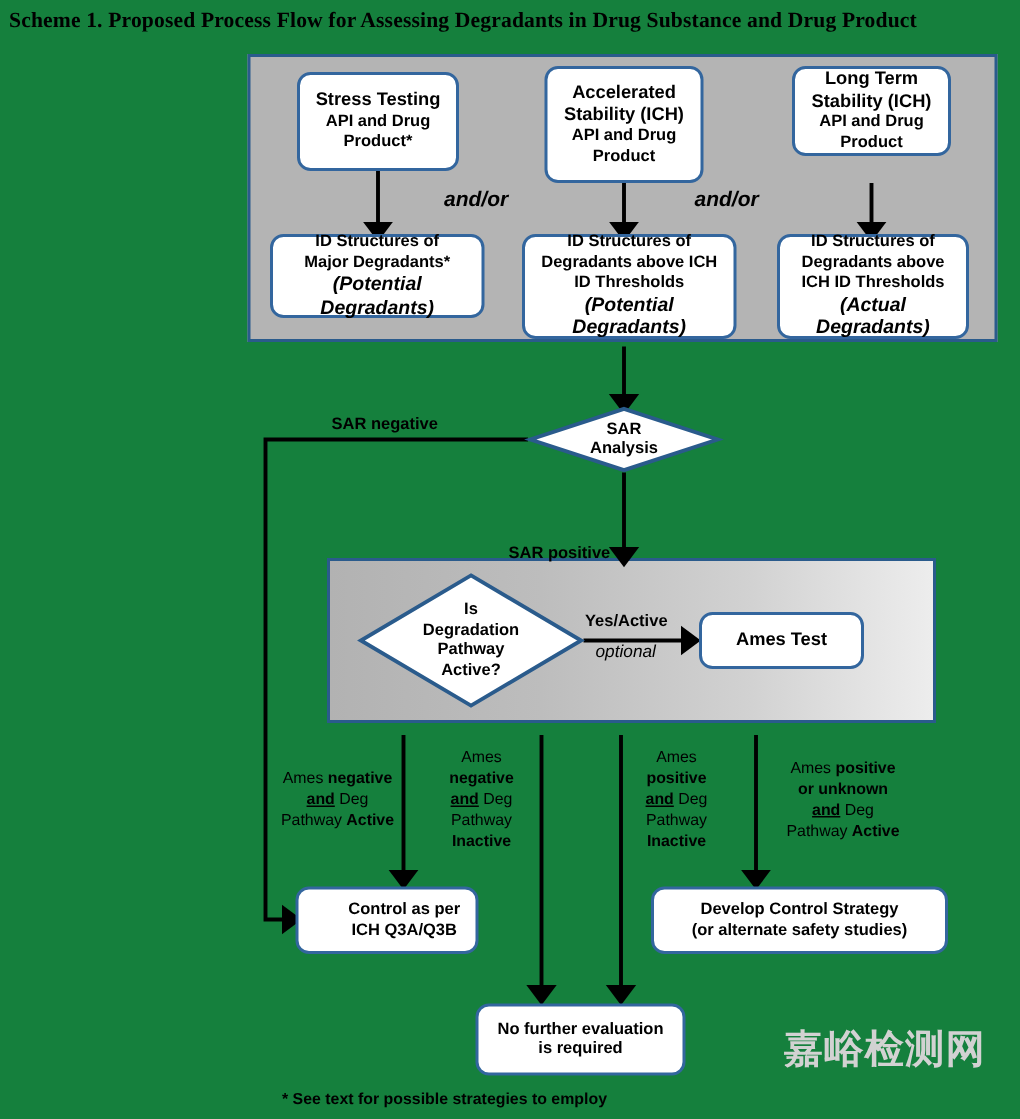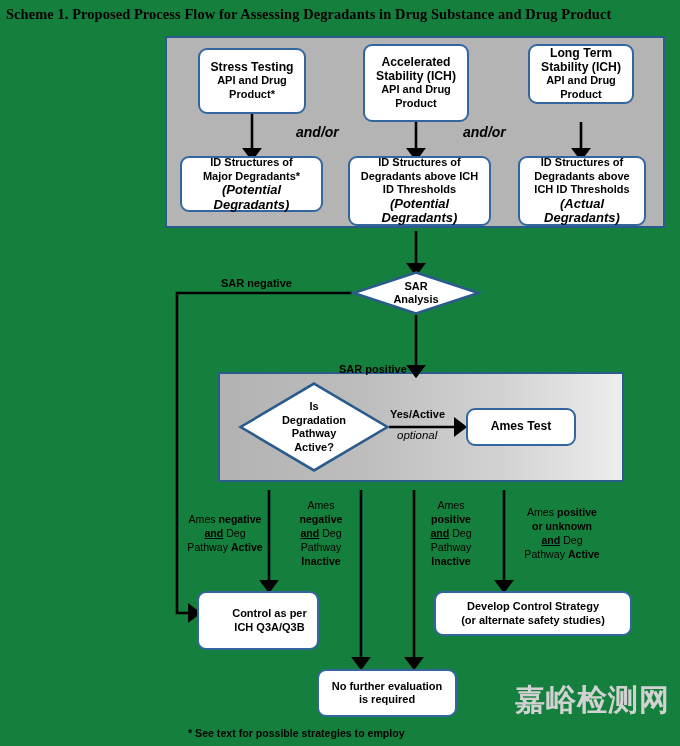--- a/index.html
+++ b/index.html
@@ -156,21 +156,21 @@
     position: absolute;
     left: 515px;
     top: 684px;
     width: 150px;
     text-align: center;
     color: #d2d2d2;
     user-select: none;
   }
   .watermark .cn {
     font-family: "DejaVu Sans", sans-serif;
-    font-size: 30px;
+    font-size: 26px;
     font-weight: bold;
     letter-spacing: 1px;
     line-height: 32px;
     white-space: nowrap;
   }
   .watermark .en {
     font-family: "Liberation Serif", serif;
     font-style: italic;
     font-size: 16px;
     line-height: 18px;
@@ -318,21 +318,21 @@
   <div class="branch" style="left:290px; top:498px; width:62px;">
     Ames<br><b>negative</b><br><u>and</u> Deg<br>Pathway<br><b>Inactive</b>
   </div>
   <div class="branch" style="left:420px; top:498px; width:62px;">
     Ames<br><b>positive</b><br><u>and</u> Deg<br>Pathway<br><b>Inactive</b>
   </div>
   <div class="branch" style="left:508px; top:505px; width:108px;">
     Ames <b>positive</b><br><b>or unknown</b><br><u>and</u> Deg<br>Pathway <b>Active</b>
   </div>
 
-  <div class="box" style="left:197px; top:591px; width:122px; height:59px;padding-left:27px;">
+  <div class="box" style="left:197px; top:591px; width:122px; height:45px;padding-left:27px;">
     <div>
       <span>Control as per</span><br>
       <span>ICH Q3A/Q3B</span>
     </div>
   </div>
 
   <div class="box" style="left:434px; top:591px; width:198px; height:45px;">
     <div>
       <span>Develop Control Strategy</span><br>
       <span>(or alternate safety studies)</span>

